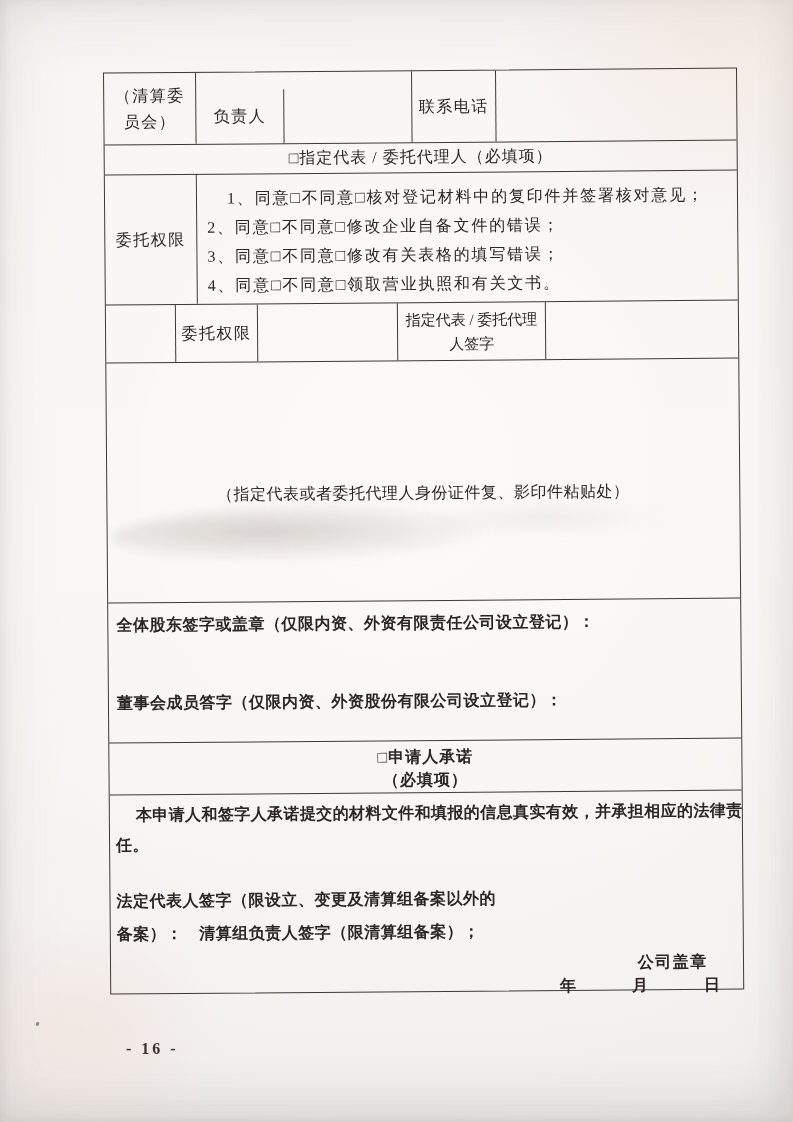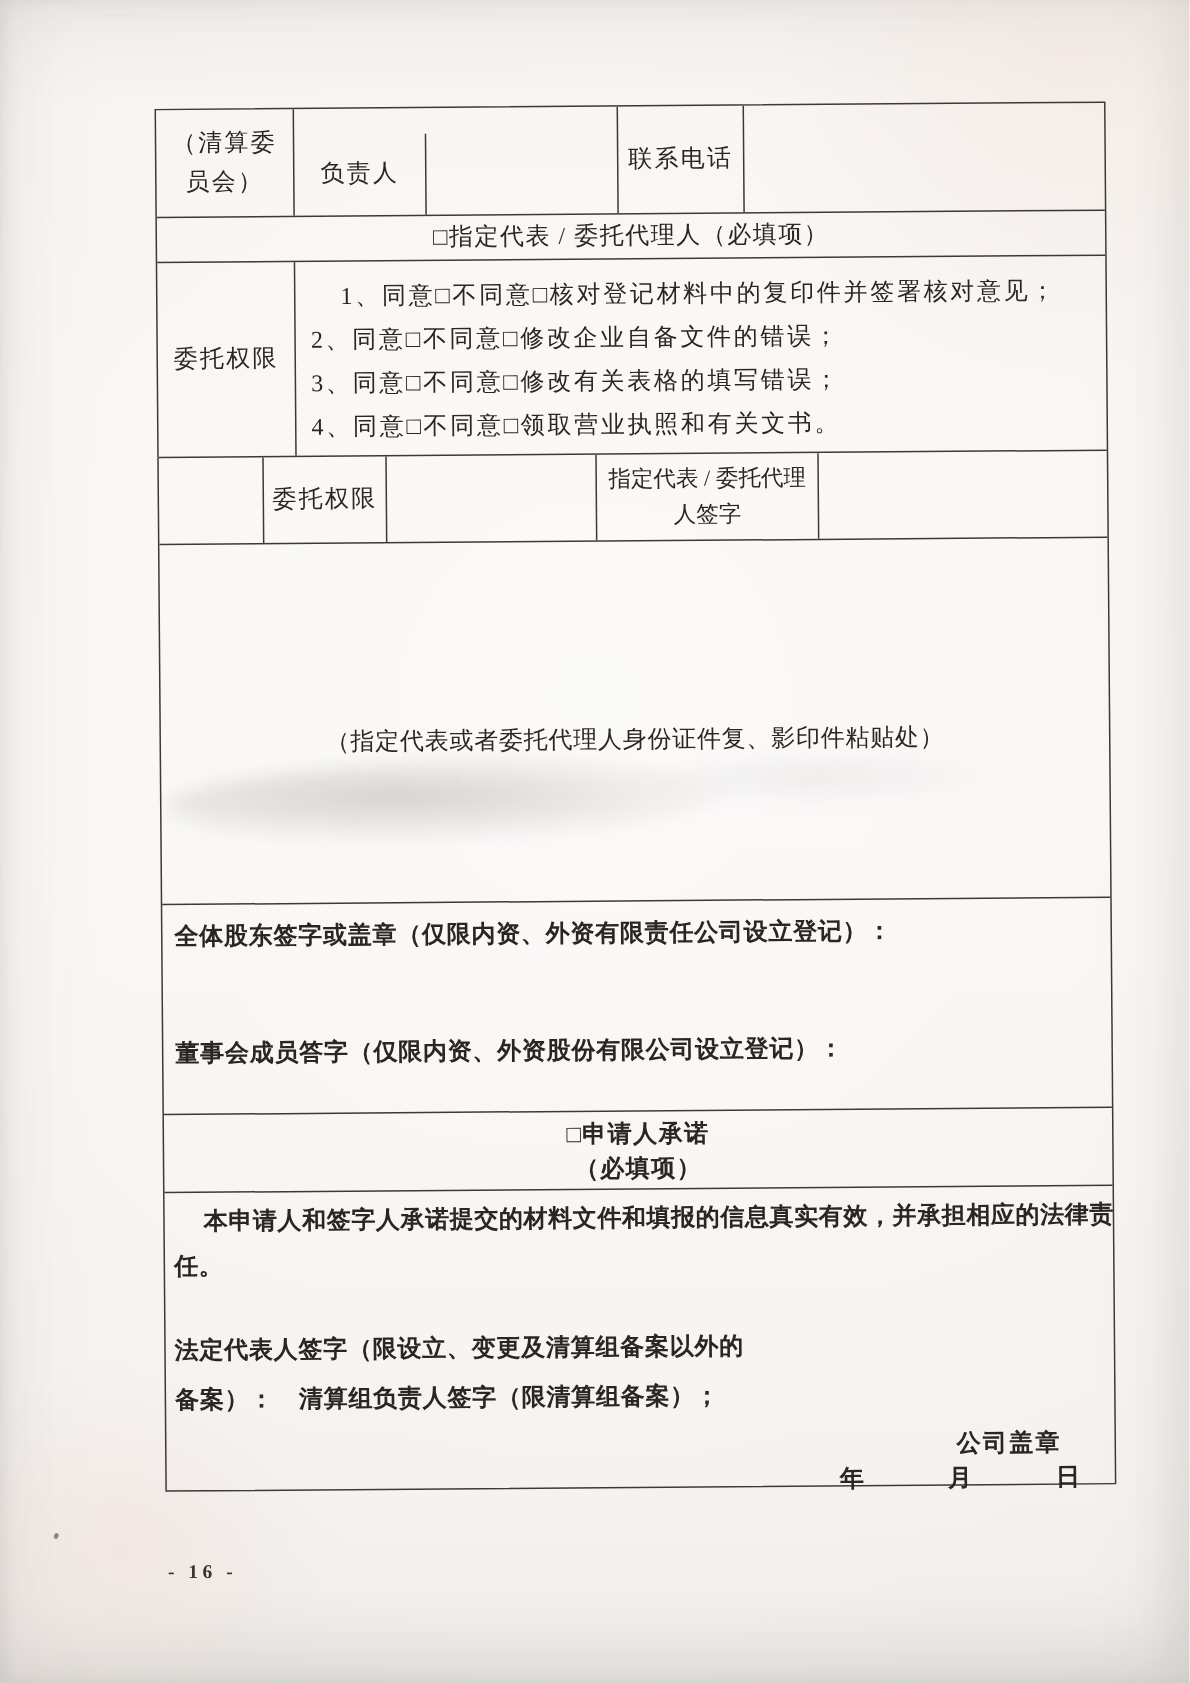--- a/index.html
+++ b/index.html
@@ -58,21 +58,21 @@
   .commit-head{display:block;text-align:center;padding-top:4px;font-weight:700;
     line-height:23px;letter-spacing:1px;}
   
   .commit-body{display:block;text-align:left;padding:5px 6px 0;font-weight:700;overflow:visible;}
   .para{line-height:30px;letter-spacing:0.4px;}
   .p1{text-indent:20px;white-space:nowrap;}
   .legal{margin-top:24px;line-height:33px;letter-spacing:0.5px;}
   .seal{text-align:right;padding-right:36px;margin-top:6px;letter-spacing:1.5px;}
   .date{text-align:right;padding-right:22px;margin-top:2px;letter-spacing:2px;}
   
-  .pagenum{position:absolute;left:112px;top:1040px;font-size:13px;letter-spacing:3px;
+  .pagenum{position:absolute;left:126px;top:1040px;font-size:16px;letter-spacing:3px;
     font-weight:600;color:#3a332e;}
   .dot{position:absolute;left:36px;top:1022px;width:3px;height:4px;border-radius:50%;
     background:rgba(60,50,45,0.55);transform:rotate(20deg);}
 </style>
 </head>
 <body>
 
 <div id="page">
 
   <div class="tbl">

